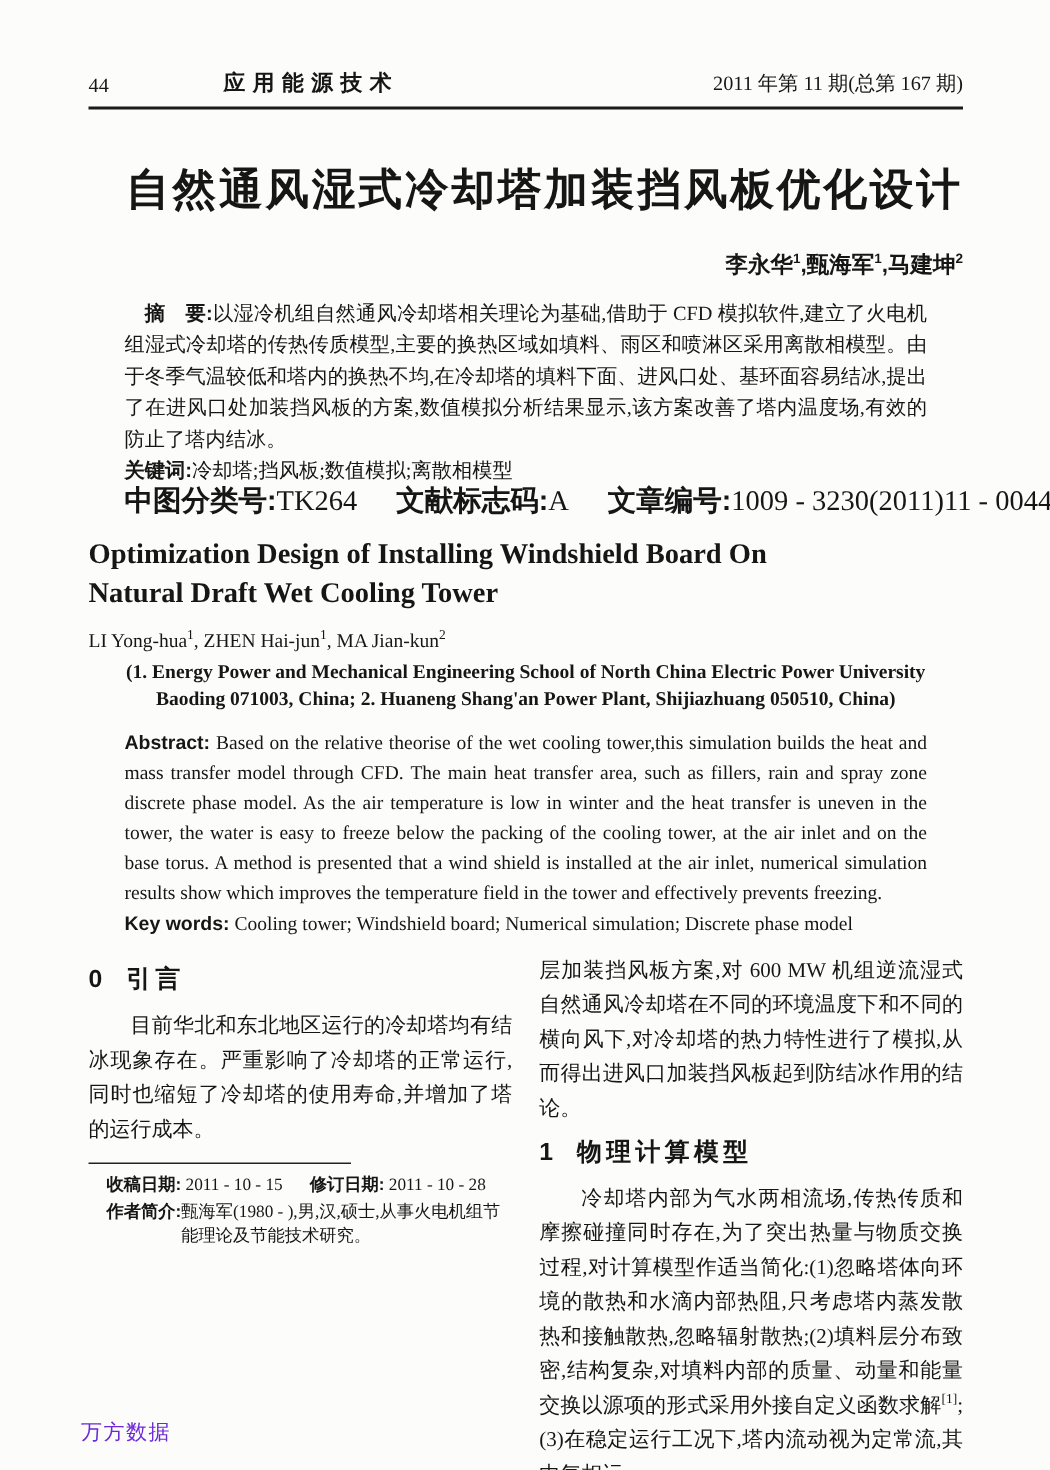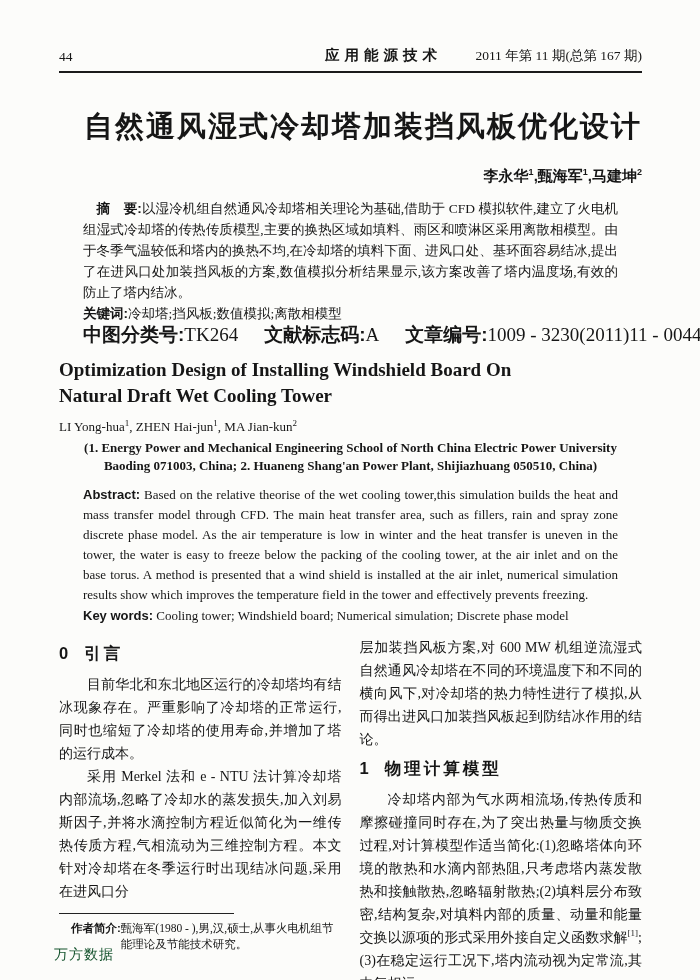--- a/index.html
+++ b/index.html
@@ -5,21 +5,21 @@
   html,body{margin:0;padding:0;background:#e8e8e6;}
   .page{
     width:700px;height:980px;margin:0 auto;position:relative;
     background:#fcfcfa;color:#161616;box-sizing:border-box;
     padding:46px 58px 0 59px;overflow:hidden;
     font-family:"Liberation Serif","DejaVu Serif",serif;
   }
   
   .journal-header{display:flex;align-items:flex-end;font-size:13.5px;}
   .hdr-pageno{width:90px;text-align:left;}
-  .hdr-journal{flex:1;text-align:right;font-size:14.5px;letter-spacing:5px;font-weight:bold;font-family:"Liberation Serif",serif;}
+  .hdr-journal{flex:1;text-align:left;font-size:14.5px;letter-spacing:5px;font-weight:bold;font-family:"Liberation Serif",serif;}
   .hdr-issue{width:200px;text-align:right;}
   .hdr-rule{border-bottom:2.5px solid #1b1b1b;margin-top:6px;}
   
   .title-cn{margin-top:34px;text-align:right;font-family:"Liberation Sans","DejaVu Sans",sans-serif;
     font-weight:bold;font-size:29px;letter-spacing:2px;}
   .authors-cn{margin-top:20px;text-align:right;font-weight:bold;font-size:15px;font-family:"Liberation Sans",sans-serif;}
   .authors-cn sup,.authors-en sup,.ref-sup{font-size:9px;vertical-align:super;line-height:0;}
   .affil-cn{margin-top:8px;text-align:center;font-size:13.5px;}
   
   .abstract-cn{margin:12px 24px 0;font-size:13.5px;line-height:21px;text-align:justify;text-indent:1em;}
@@ -45,21 +45,21 @@
   
   .footnote{margin-top:10px;font-size:11.5px;line-height:16px;text-align:left;}
   .fn-rule{border-top:1.5px solid #222;width:62%;margin-bottom:6px;}
   .fn-line{padding-left:12px;white-space:nowrap;}
   .fn-gap{display:inline-block;width:18px;}
   .fn-bio{display:flex;padding-left:12px;margin-top:2px;}
   .fn-bio .lbl{white-space:nowrap;}
   .fn-bio-text{flex:1;}
   
   .watermark{position:absolute;left:54px;bottom:16px;font-family:"Liberation Sans",sans-serif;
-    font-size:14px;color:#14532d;letter-spacing:1px;}
+    font-size:14px;color:#6d28d9;letter-spacing:1px;}
 </style>
 </head>
 <body>
 
 <div class="page">
 
   <div class="journal-header">
     <span class="hdr-pageno">44</span>
     <span class="hdr-journal">应用能源技术</span>
     <span class="hdr-issue">2011 年第 11 期(总第 167 期)</span>
@@ -108,24 +108,26 @@
   </div>
 
   <div class="columns">
 
     <div class="col">
       <div class="sec-heading">
         <span class="sec-num">0</span>
         <span class="sec-title">引言</span>
       </div>
       <p class="para">目前华北和东北地区运行的冷却塔均有结冰现象存在。严重影响了冷却塔的正常运行,同时也缩短了冷却塔的使用寿命,并增加了塔的运行成本。</p>
-      <p class="para">采用 Merkel 法和 e - NTU 法计算冷却塔内部流场,忽略了冷却水的蒸发损失,加入刘易斯因子,并将水滴控制方程近似简化为一维传热传质方程,气相流动为三维控制方程。本文针对冷却塔在冬季运行时出现结冰问题,采用在进风口分</p>
 
       <div class="footnote">
         <div class="fn-rule"></div>
+        <div class="fn-line">
+          <span class="lbl">收稿日期:</span><span> 2011 - 10 - 15</span><span class="fn-gap"></span><span class="lbl">修订日期:</span><span> 2011 - 10 - 28</span>
+        </div>
         <div class="fn-bio">
           <span class="lbl">作者简介:</span>
           <span class="fn-bio-text"> 甄海军(1980 - ),男,汉,硕士,从事火电机组节能理论及节能技术研究。</span>
         </div>
       </div>
     </div>
 
     <div class="col">
       <p class="para-cont">层加装挡风板方案,对 600 MW 机组逆流湿式自然通风冷却塔在不同的环境温度下和不同的横向风下,对冷却塔的热力特性进行了模拟,从而得出进风口加装挡风板起到防结冰作用的结论。</p>
       <div class="sec-heading">

